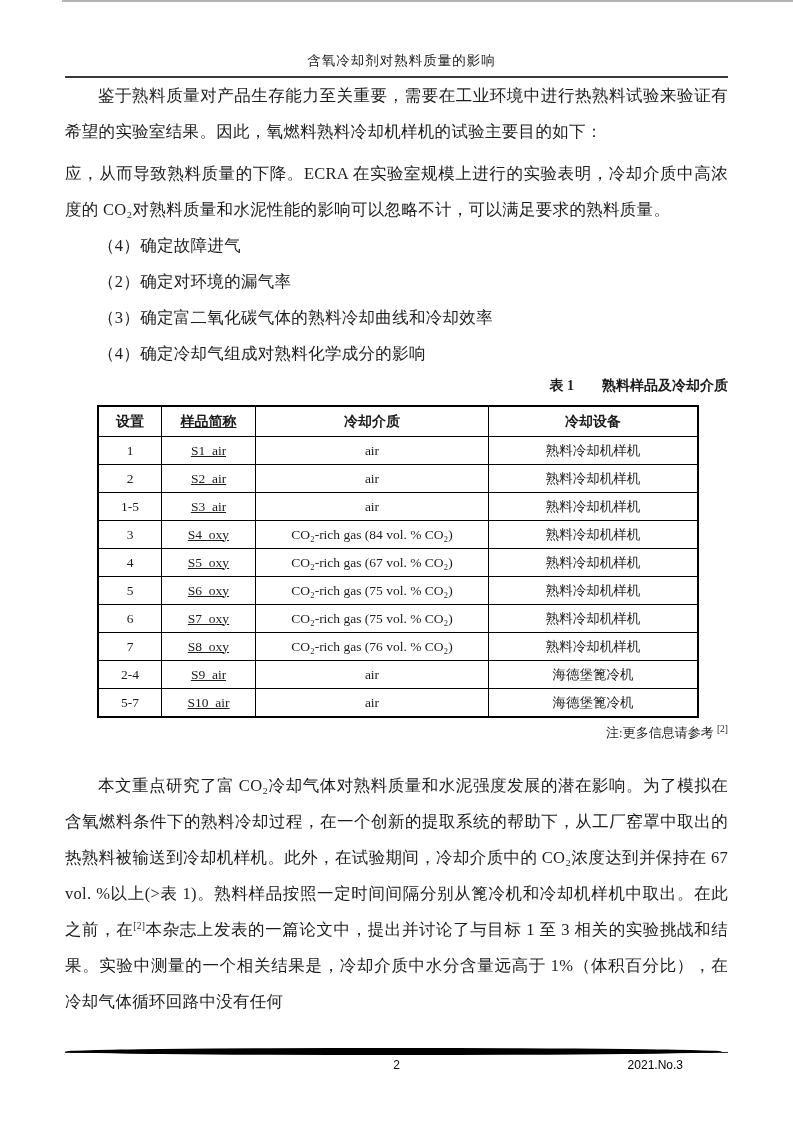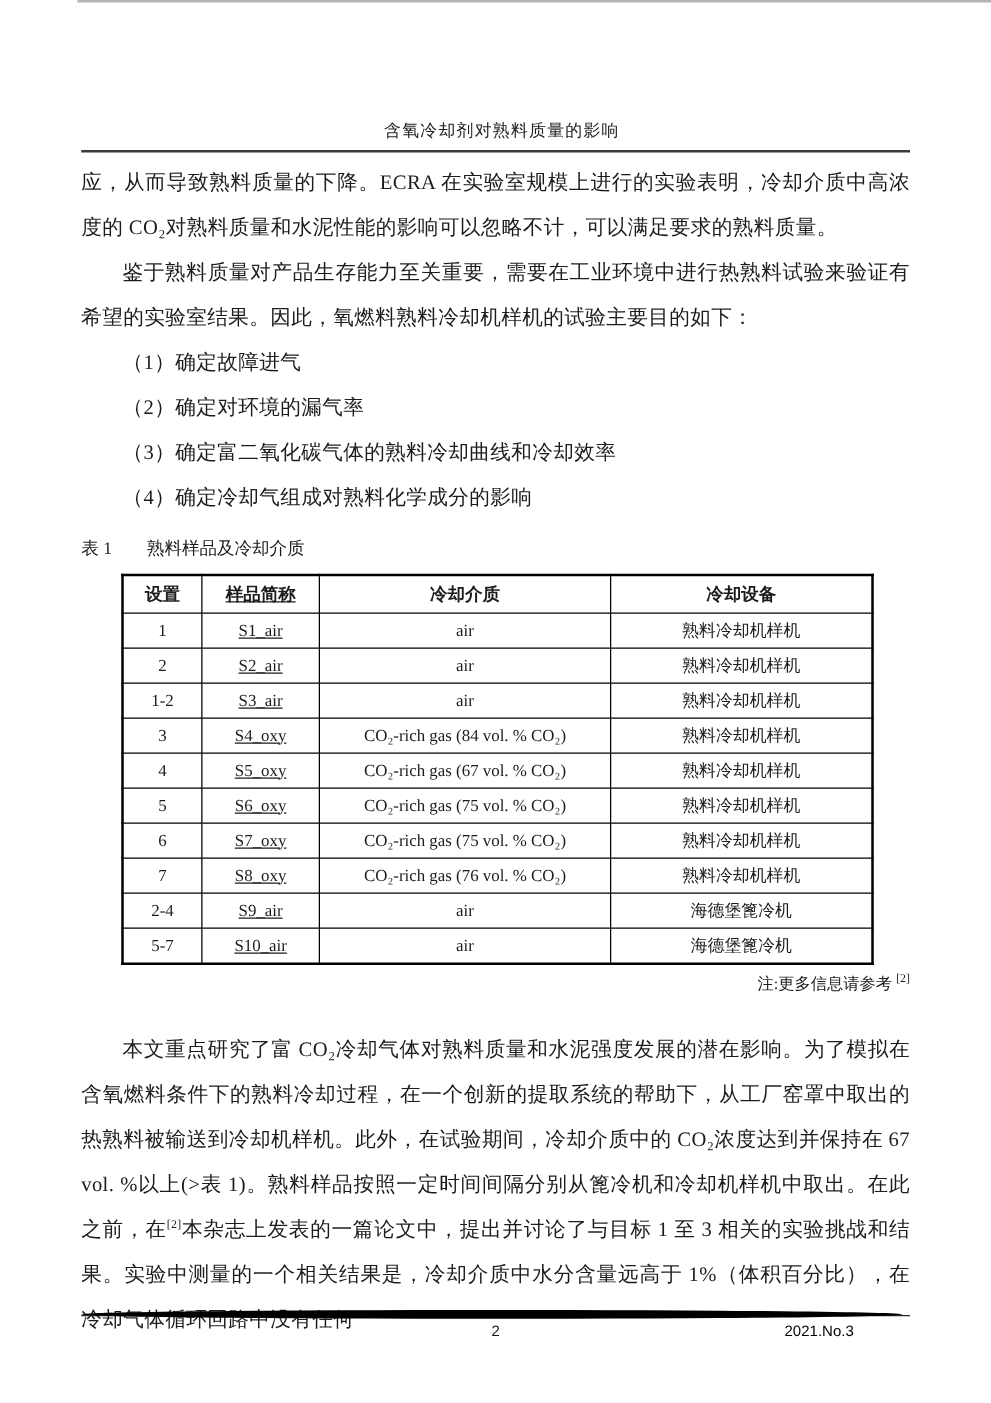--- a/index.html
+++ b/index.html
@@ -6,44 +6,44 @@
   .page{
     position:relative;
     width:793px;height:1122px;
     background:#ffffff;
     overflow:hidden;
     font-family:"Liberation Serif","DejaVu Serif",serif;
     color:#1c1c1c;
   }
   .top-line{position:absolute;top:0;left:62px;right:0;height:2px;background:#b3b3b3;}
   .running-head{
-    padding-top:96px;
+    padding-top:52px;
     text-align:center;
     font-size:13.5px;
     letter-spacing:1px;
     color:#222;
     margin-left:10px;
   }
   .header-rule{margin:6px 65px 0 65px;border-bottom:2px solid #3a3a3a;}
   .content{margin:0 65px;width:663px;}
   .body-text{
     margin:0;
     font-size:16.5px;
     line-height:36px;
     text-align:justify;
     letter-spacing:0.3px;
   }
   .first{margin-top:6px;}
   .indent{text-indent:2em;}
   .list-item{padding-left:33px;}
   .table-caption{
-    margin-top:14px;
-    text-align:left;
+    margin-top:4px;
+    text-align:right;
     font-size:14px;
-    font-weight:normal;
+    font-weight:bold;
     line-height:20px;
   }
   .cap-gap{margin-left:28px;}
   table.samples{
     margin:9px 0 0 32px;
     border-collapse:collapse;
     width:597px;
     table-layout:fixed;
   }
   table.samples,table.samples th,table.samples td{border:1px solid #000;}
@@ -100,26 +100,26 @@
 
   <div class="top-line"></div>
 
   <header>
     <div class="running-head">含氧冷却剂对熟料质量的影响</div>
     <div class="header-rule"></div>
   </header>
 
   <main class="content">
 
+    <p class="body-text indent">鉴于熟料质量对产品生存能力至关重要，需要在工业环境中进行热熟料试验来验证有希望的实验室结果。因此，氧燃料熟料冷却机样机的试验主要目的如下：</p>
+
     <p class="body-text first">应，从而导致熟料质量的下降。ECRA 在实验室规模上进行的实验表明，冷却介质中高浓度的 CO₂对熟料质量和水泥性能的影响可以忽略不计，可以满足要求的熟料质量。</p>
 
-    <p class="body-text indent">鉴于熟料质量对产品生存能力至关重要，需要在工业环境中进行热熟料试验来验证有希望的实验室结果。因此，氧燃料熟料冷却机样机的试验主要目的如下：</p>
-
     <div>
-      <p class="body-text list-item">（1）确定故障进气</p>
+      <p class="body-text list-item">（4）确定故障进气</p>
       <p class="body-text list-item">（2）确定对环境的漏气率</p>
       <p class="body-text list-item">（3）确定富二氧化碳气体的熟料冷却曲线和冷却效率</p>
       <p class="body-text list-item">（4）确定冷却气组成对熟料化学成分的影响</p>
     </div>
 
     <div class="table-caption">
       <span>表 1</span><span class="cap-gap">熟料样品及冷却介质</span>
     </div>
 
     <table class="samples">
@@ -138,21 +138,21 @@
             <td class="col2">air</td>
             <td class="col3">熟料冷却机样机</td>
           </tr>
           <tr>
             <td class="col0">2</td>
             <td class="col1">S2_air</td>
             <td class="col2">air</td>
             <td class="col3">熟料冷却机样机</td>
           </tr>
           <tr>
-            <td class="col0">1-2</td>
+            <td class="col0">1-5</td>
             <td class="col1">S3_air</td>
             <td class="col2">air</td>
             <td class="col3">熟料冷却机样机</td>
           </tr>
           <tr>
             <td class="col0">3</td>
             <td class="col1">S4_oxy</td>
             <td class="col2">CO₂-rich gas (84 vol. % CO₂)</td>
             <td class="col3">熟料冷却机样机</td>
           </tr>

